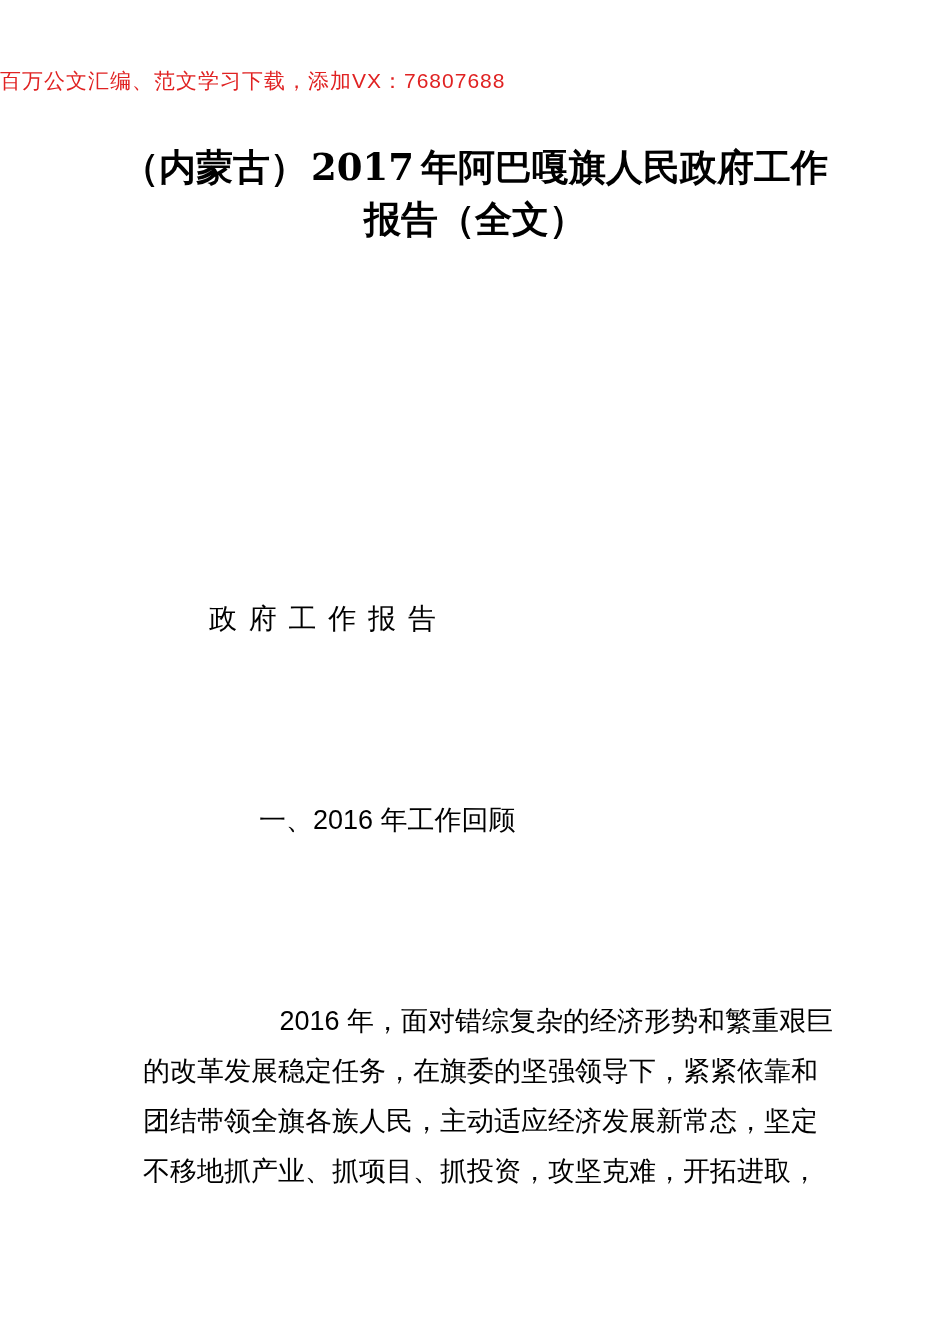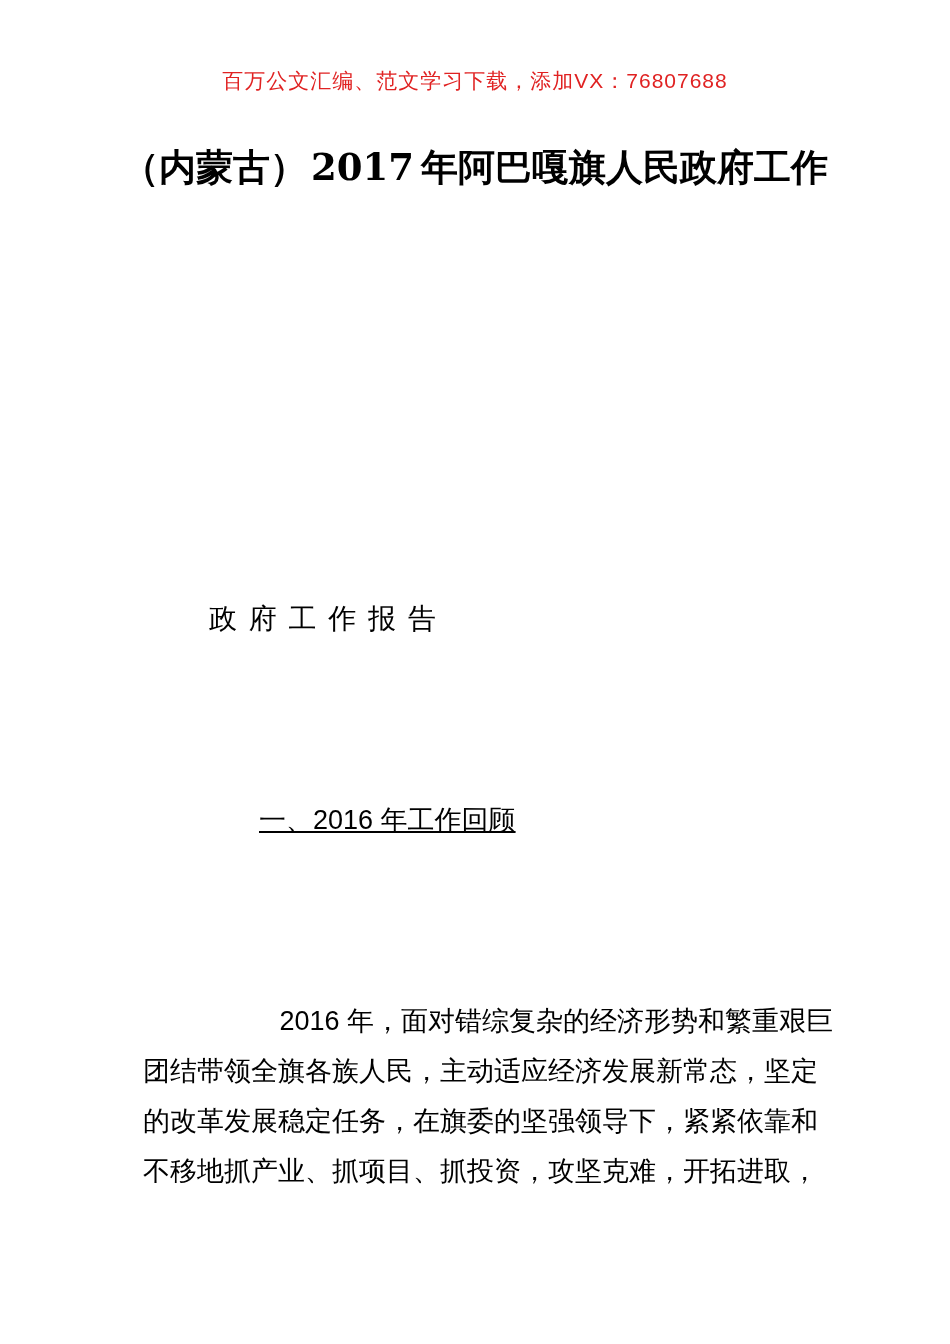--- a/index.html
+++ b/index.html
@@ -15,21 +15,20 @@
     background: #ffffff;
     overflow: hidden;
     font-family: "Liberation Sans", "DejaVu Sans", sans-serif;
     color: #000000;
   }
   .promo-header {
     position: absolute;
     top: 66px;
     left: 0;
     width: 100%;
-    text-align: center;
     font-size: 21px;
     line-height: 30px;
     letter-spacing: 1px;
     font-weight: 400;
   }
   .doc-title {
     position: absolute;
     top: 141px;
     left: 0;
     width: 100%;
@@ -52,21 +51,20 @@
     letter-spacing: 2px;
     white-space: nowrap;
   }
   .section-heading {
     position: absolute;
     left: 259px;
     top: 803px;
     font-size: 27px;
     line-height: 34px;
     white-space: nowrap;
-    text-decoration: underline;
   }
   .body-paragraph {
     position: absolute;
     left: 143px;
     top: 996px;
     width: 690px;
     font-size: 27px;
   }
   .para-line {
     line-height: 50px;
@@ -81,26 +79,27 @@
 <body>
 
 <div class="page" style="background: rgb(255, 255, 255);">
 
   <div class="promo-header" style="color: rgb(224, 34, 34);">百万公文汇编、范文学习下载，添加VX：76807688</div>
 
   <div class="doc-title">
     <div>
       <span>（内蒙古）</span><span class="title-year">2017</span><span>年阿巴嘎旗人民政府工作</span>
     </div>
+    <div>报告（全文）</div>
   </div>
 
   <div class="report-label">政 府 工 作 报 告</div>
 
   <div class="section-heading">一、2016 年工作回顾</div>
 
   <div class="body-paragraph">
     <div class="para-line first">2016 年，面对错综复杂的经济形势和繁重艰巨</div>
+    <div class="para-line">的改革发展稳定任务，在旗委的坚强领导下，紧紧依靠和</div>
     <div class="para-line">团结带领全旗各族人民，主动适应经济发展新常态，坚定</div>
-    <div class="para-line">的改革发展稳定任务，在旗委的坚强领导下，紧紧依靠和</div>
     <div class="para-line">不移地抓产业、抓项目、抓投资，攻坚克难，开拓进取，</div>
   </div>
 
 </div>
 
 </body></html>

